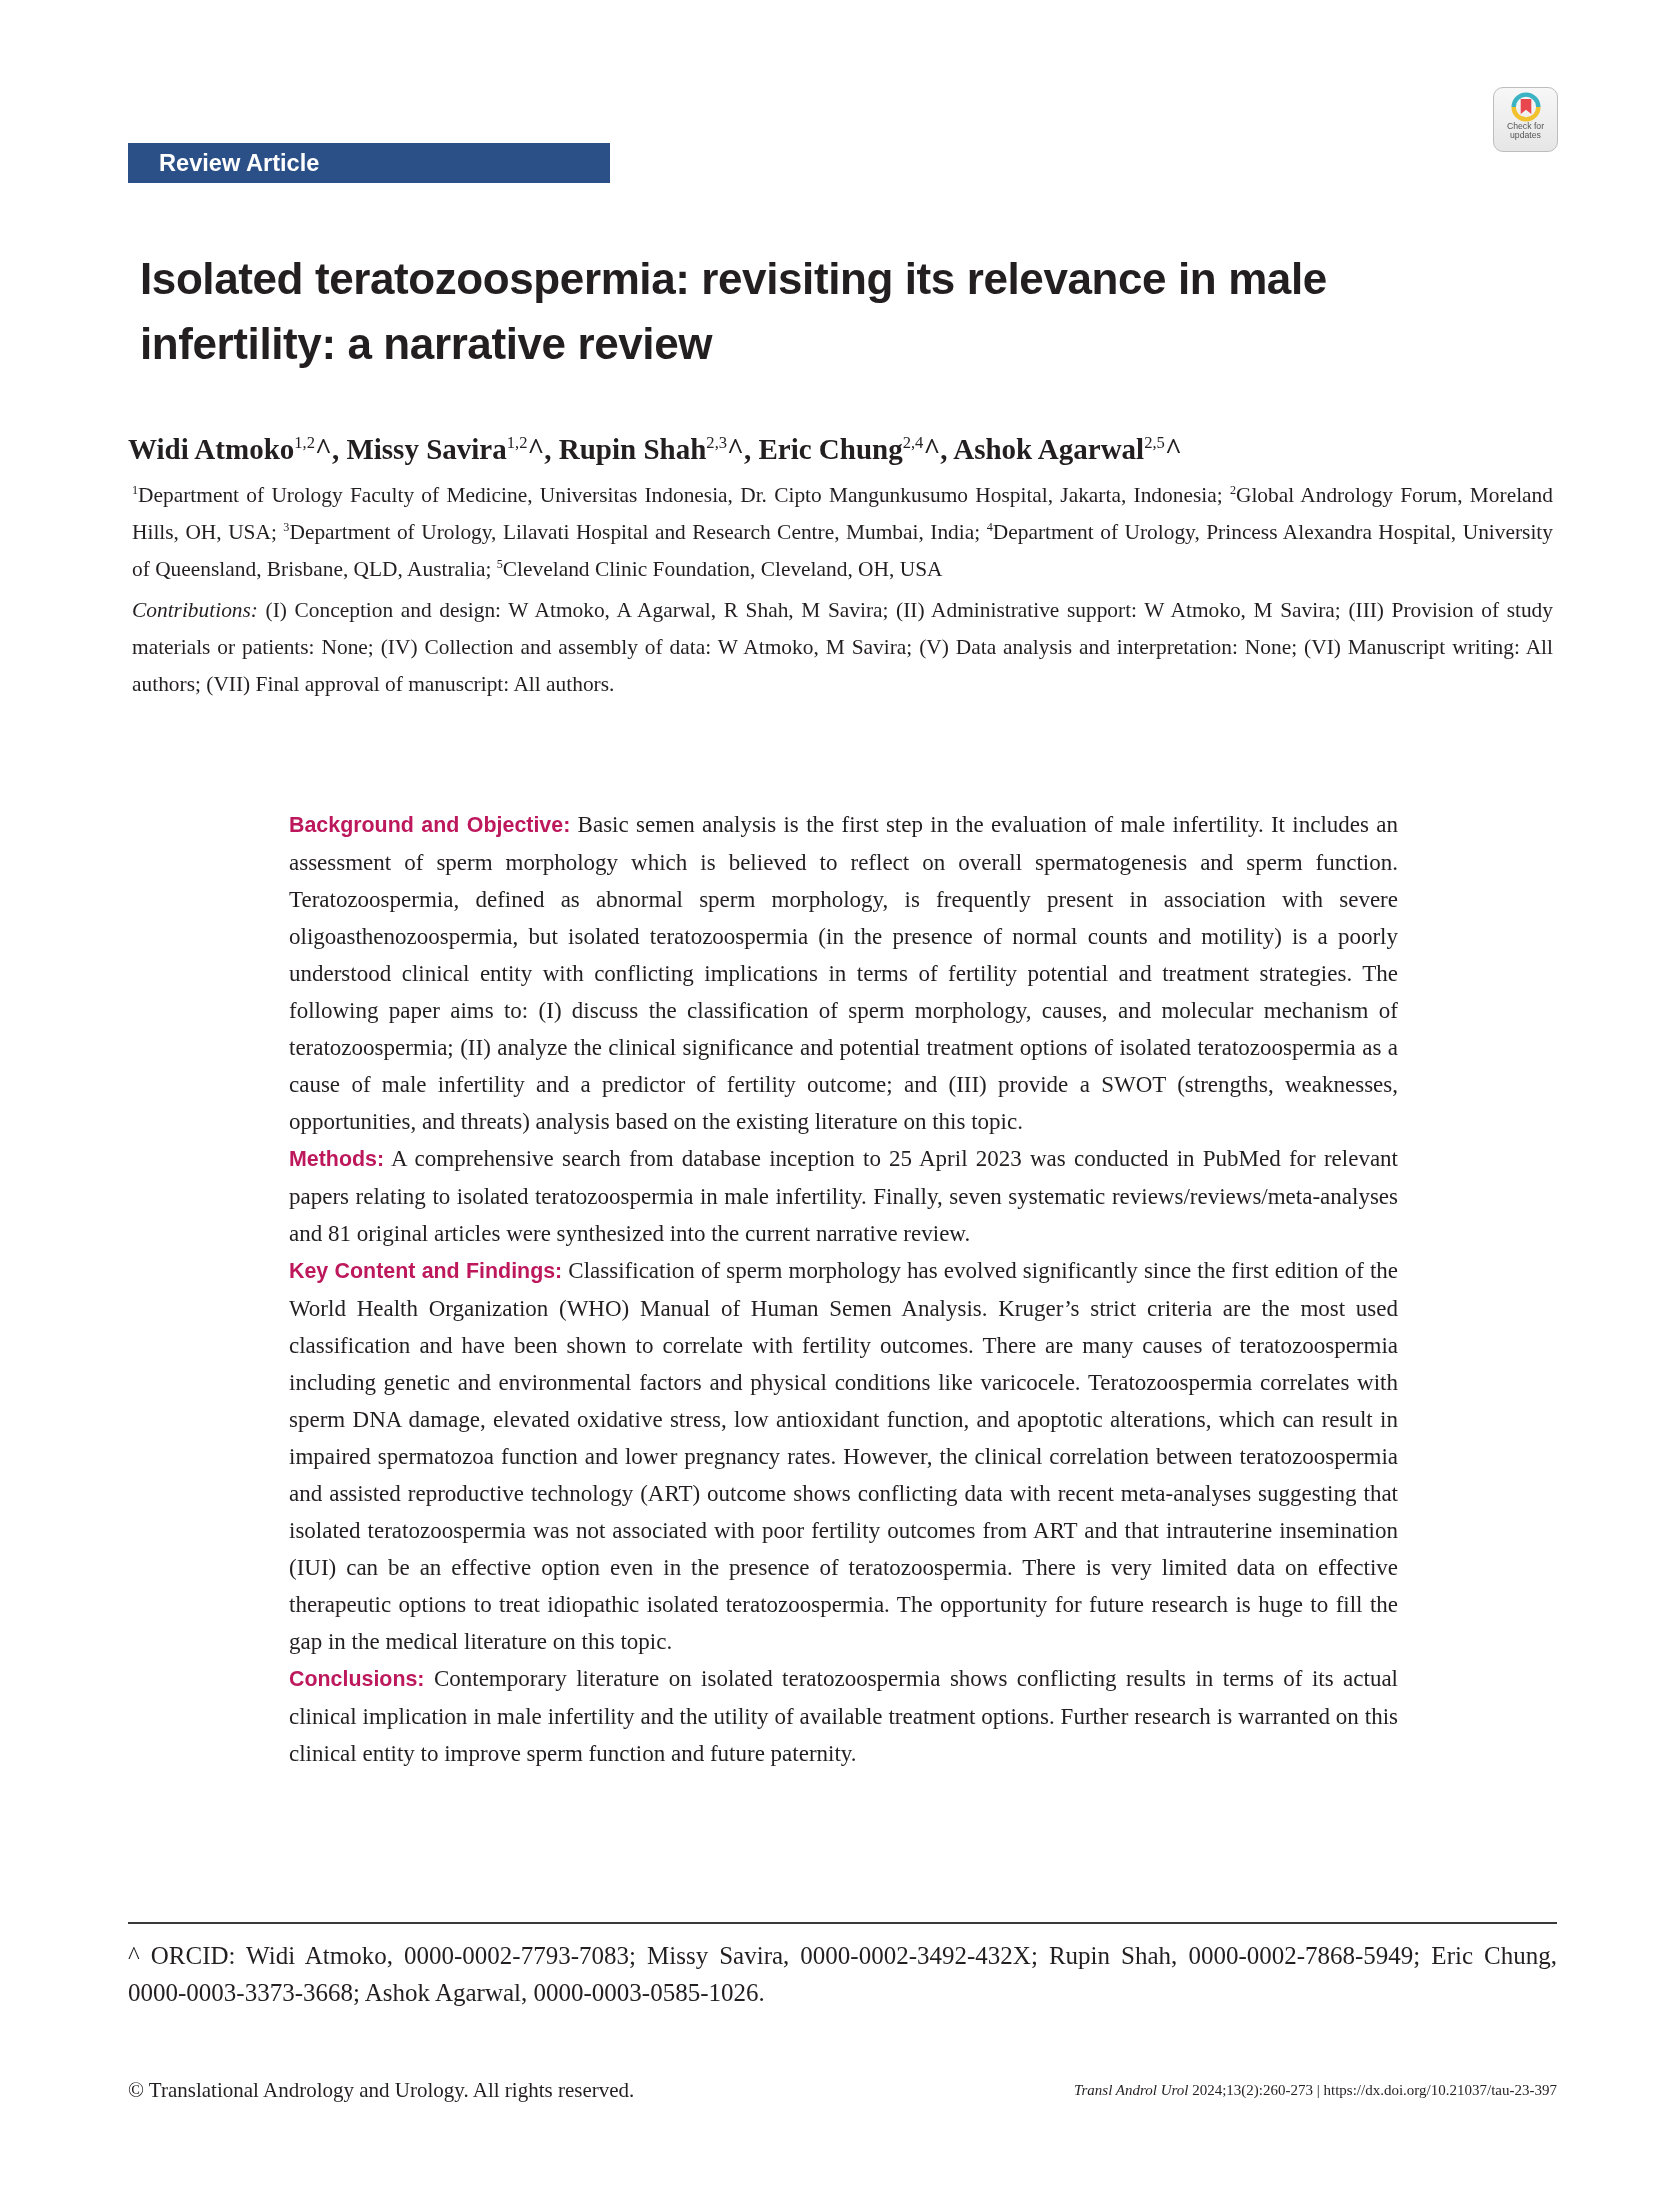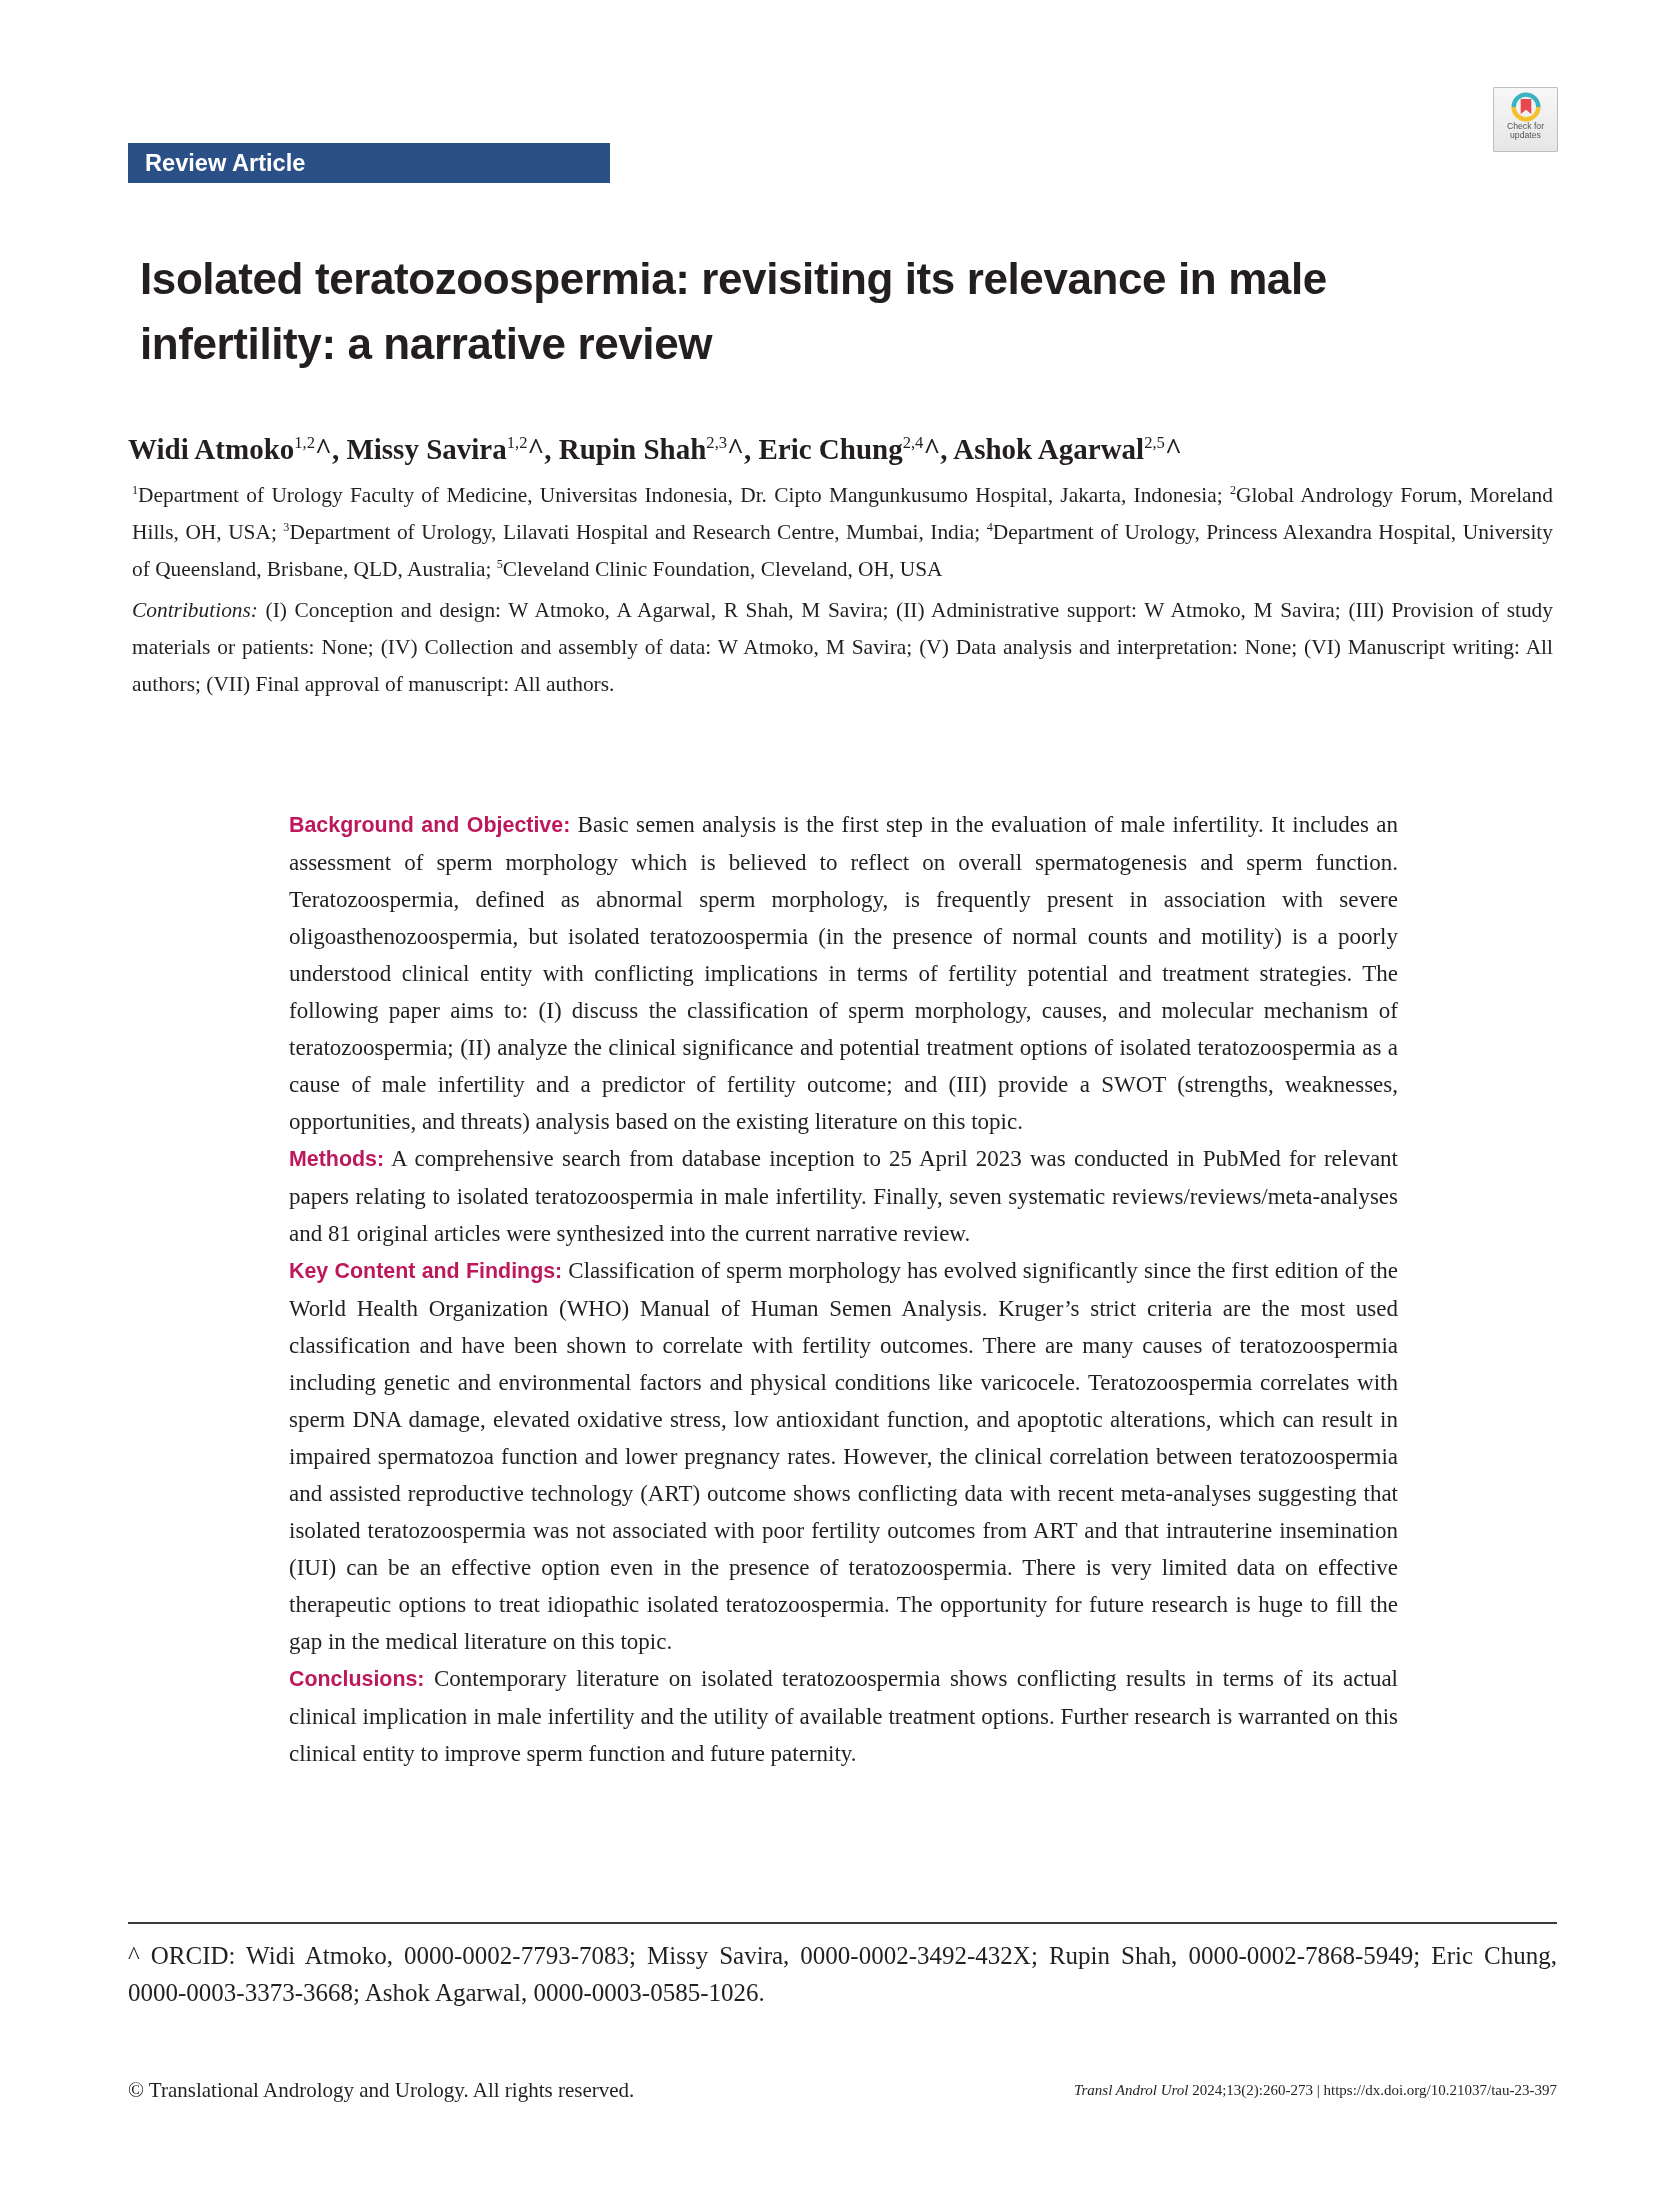--- a/index.html
+++ b/index.html
@@ -2,25 +2,25 @@
 <html style="font-size:14px"><head>
 <meta charset="utf-8">
 <style>
   html, body { margin: 0; padding: 0; background: #ffffff; }
   body { width: 1677px; height: 2196px; position: relative; overflow: hidden; color: #231f20; }
 
   .badge {
     position: absolute; left: 128px; top: 143px; width: 482px; height: 40px;
     background: #2b5088; color: #fff;
     font-family: "Liberation Sans", sans-serif; font-weight: bold; font-size: 23.6px;
-    line-height: 40px; padding-left: 17px; box-sizing: border-box;
+    line-height: 40px; padding-left: 31px; box-sizing: border-box;
   }
   .check-updates {
     position: absolute; left: 1493px; top: 87px; width: 65px; height: 65px;
-    border: 0.9px solid #bdbdbd; border-radius: 1px; background: linear-gradient(#f7f7f7,#e6e6e6);
+    border: 0.9px solid #bdbdbd; border-radius: 10px; background: linear-gradient(#f7f7f7,#e6e6e6);
     box-sizing: border-box; text-align: center;
   }
   .check-updates svg { display: block; margin: 4.4px auto 0; }
   .check-updates .cu-text {
     font-family: "Liberation Sans", sans-serif; font-size: 8.7px; line-height: 8.7px; color: #555;
   }
 
   .title {
     position: absolute; left: 128px; top: 234px; width: 1310px;
     font-family: "Liberation Sans", sans-serif; font-weight: bold; font-size: 44px; line-height: 65px;

